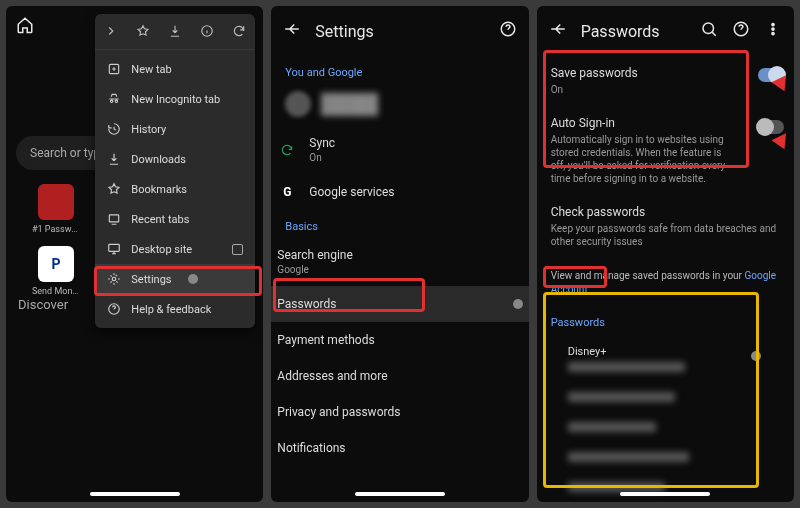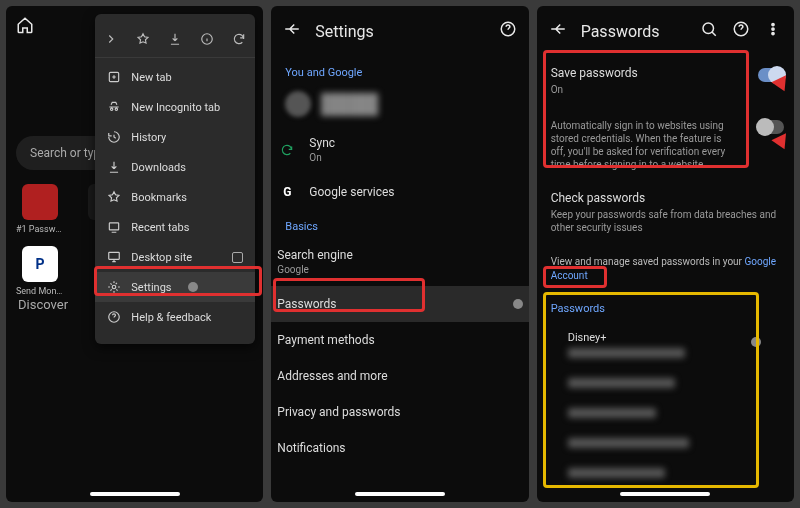--- a/index.html
+++ b/index.html
@@ -3,25 +3,25 @@
 <meta charset="utf-8">
 <style>
   * { box-sizing: border-box; margin: 0; padding: 0; font-family: Roboto, Arial, sans-serif; }
   body { background: #3a3a3a; width: 800px; height: 508px; display: flex; gap: 8px; padding: 6px; }
   .phone { flex: 1; background: #0c0c0c; border-radius: 6px; position: relative; overflow: hidden; color: #e8e8e8; font-size: 12px; }
   .content { position: absolute; inset: 0; }
   .toolbar-left { position:absolute; left:10px; top:10px; }
   .logo-g { position:absolute; left:50%; top:58px; transform:translateX(-50%); width:52px; height:52px; border-radius:50%; border:6px solid #fff; }
   .searchbar { position:absolute; top:130px; left:10px; right:10px; background:#1f1f1f; border-radius:18px; padding:10px 14px; color:#aaa; }
   .shortcuts { position:absolute; top:178px; left:10px; right:10px; display:flex; gap:18px; }
-  .shortcut { display:flex; flex-direction:column; align-items:center; gap:4px; width:48px; }
+  .shortcut { display:flex; flex-direction:column; align-items:center; gap:4px; width:48px;margin-left:16px; }
   .sc-icon { width:36px; height:36px; border-radius:6px; }
   .sc-lab { font-size:9px; color:#bbb; text-align:center; white-space:nowrap; overflow:hidden; text-overflow:ellipsis; width:48px;}
   .discover { position:absolute; top:291px; left:12px; font-size:13px; color:#aaa; }
-  .menu { position:absolute; top:8px; right:8px; width:160px; background:#2b2b2b; border-radius:6px; padding:12px 0; box-shadow:0 4px 12px rgba(0,0,0,.6); }
+  .menu { position:absolute; top:8px; right:8px; width:160px; background:#2b2b2b; border-radius:6px; padding:4px 0; box-shadow:0 4px 12px rgba(0,0,0,.6); }
   .menu-toolbar { display:flex; justify-content:space-around; padding:6px 0 8px; border-bottom:1px solid #3a3a3a; margin-bottom:4px; color:#bbb; }
   .menu-item { display:flex; align-items:center; gap:10px; padding:8px 12px; font-size:11px; color:#ddd; }
   .menu-item .mi-icon { width:14px; display:flex; justify-content:center; color:#ccc; }
   .menu-item .chk { margin-left:auto; width:11px; height:11px; border:1.5px solid #aaa; border-radius:2px; }
   .menu-item.hl { background:#3a3a3a; }
   .badge { width:10px;height:10px;border-radius:50%;background:#888;margin-left:6px; }
 
   
   .hdr { display:flex; align-items:center; gap:14px; padding:14px 12px; font-size:16px; }
   .hdr .title { flex:1; }
@@ -272,20 +272,21 @@
             <circle cx="12" cy="18" r="1.5" fill="currentColor"></circle>
           </svg></span>
     </div>
 
     <div class="blk" style="position:relative">
       <div class="t">Save passwords</div>
       <div class="d">On</div>
       <div class="toggle on" style="top:12px"></div>
     </div>
     <div class="blk" style="position:relative">
+      <div class="t">Auto Sign-in</div>
       <div class="d" style="max-width:180px">Automatically sign in to websites using stored credentials. When the feature is off, you'll be asked for verification every time before signing in to a website.</div>
       <div class="toggle off" style="top:14px"></div>
     </div>
     <div class="blk">
       <div class="t">Check passwords</div>
       <div class="d">Keep your passwords safe from data breaches and other security issues</div>
     </div>
     <div class="blk">
       <span class="d" style="color:#bbb"><span>View and manage saved passwords in your </span><span style="color:#6fa7ff">Google Account</span></span>
     </div>

